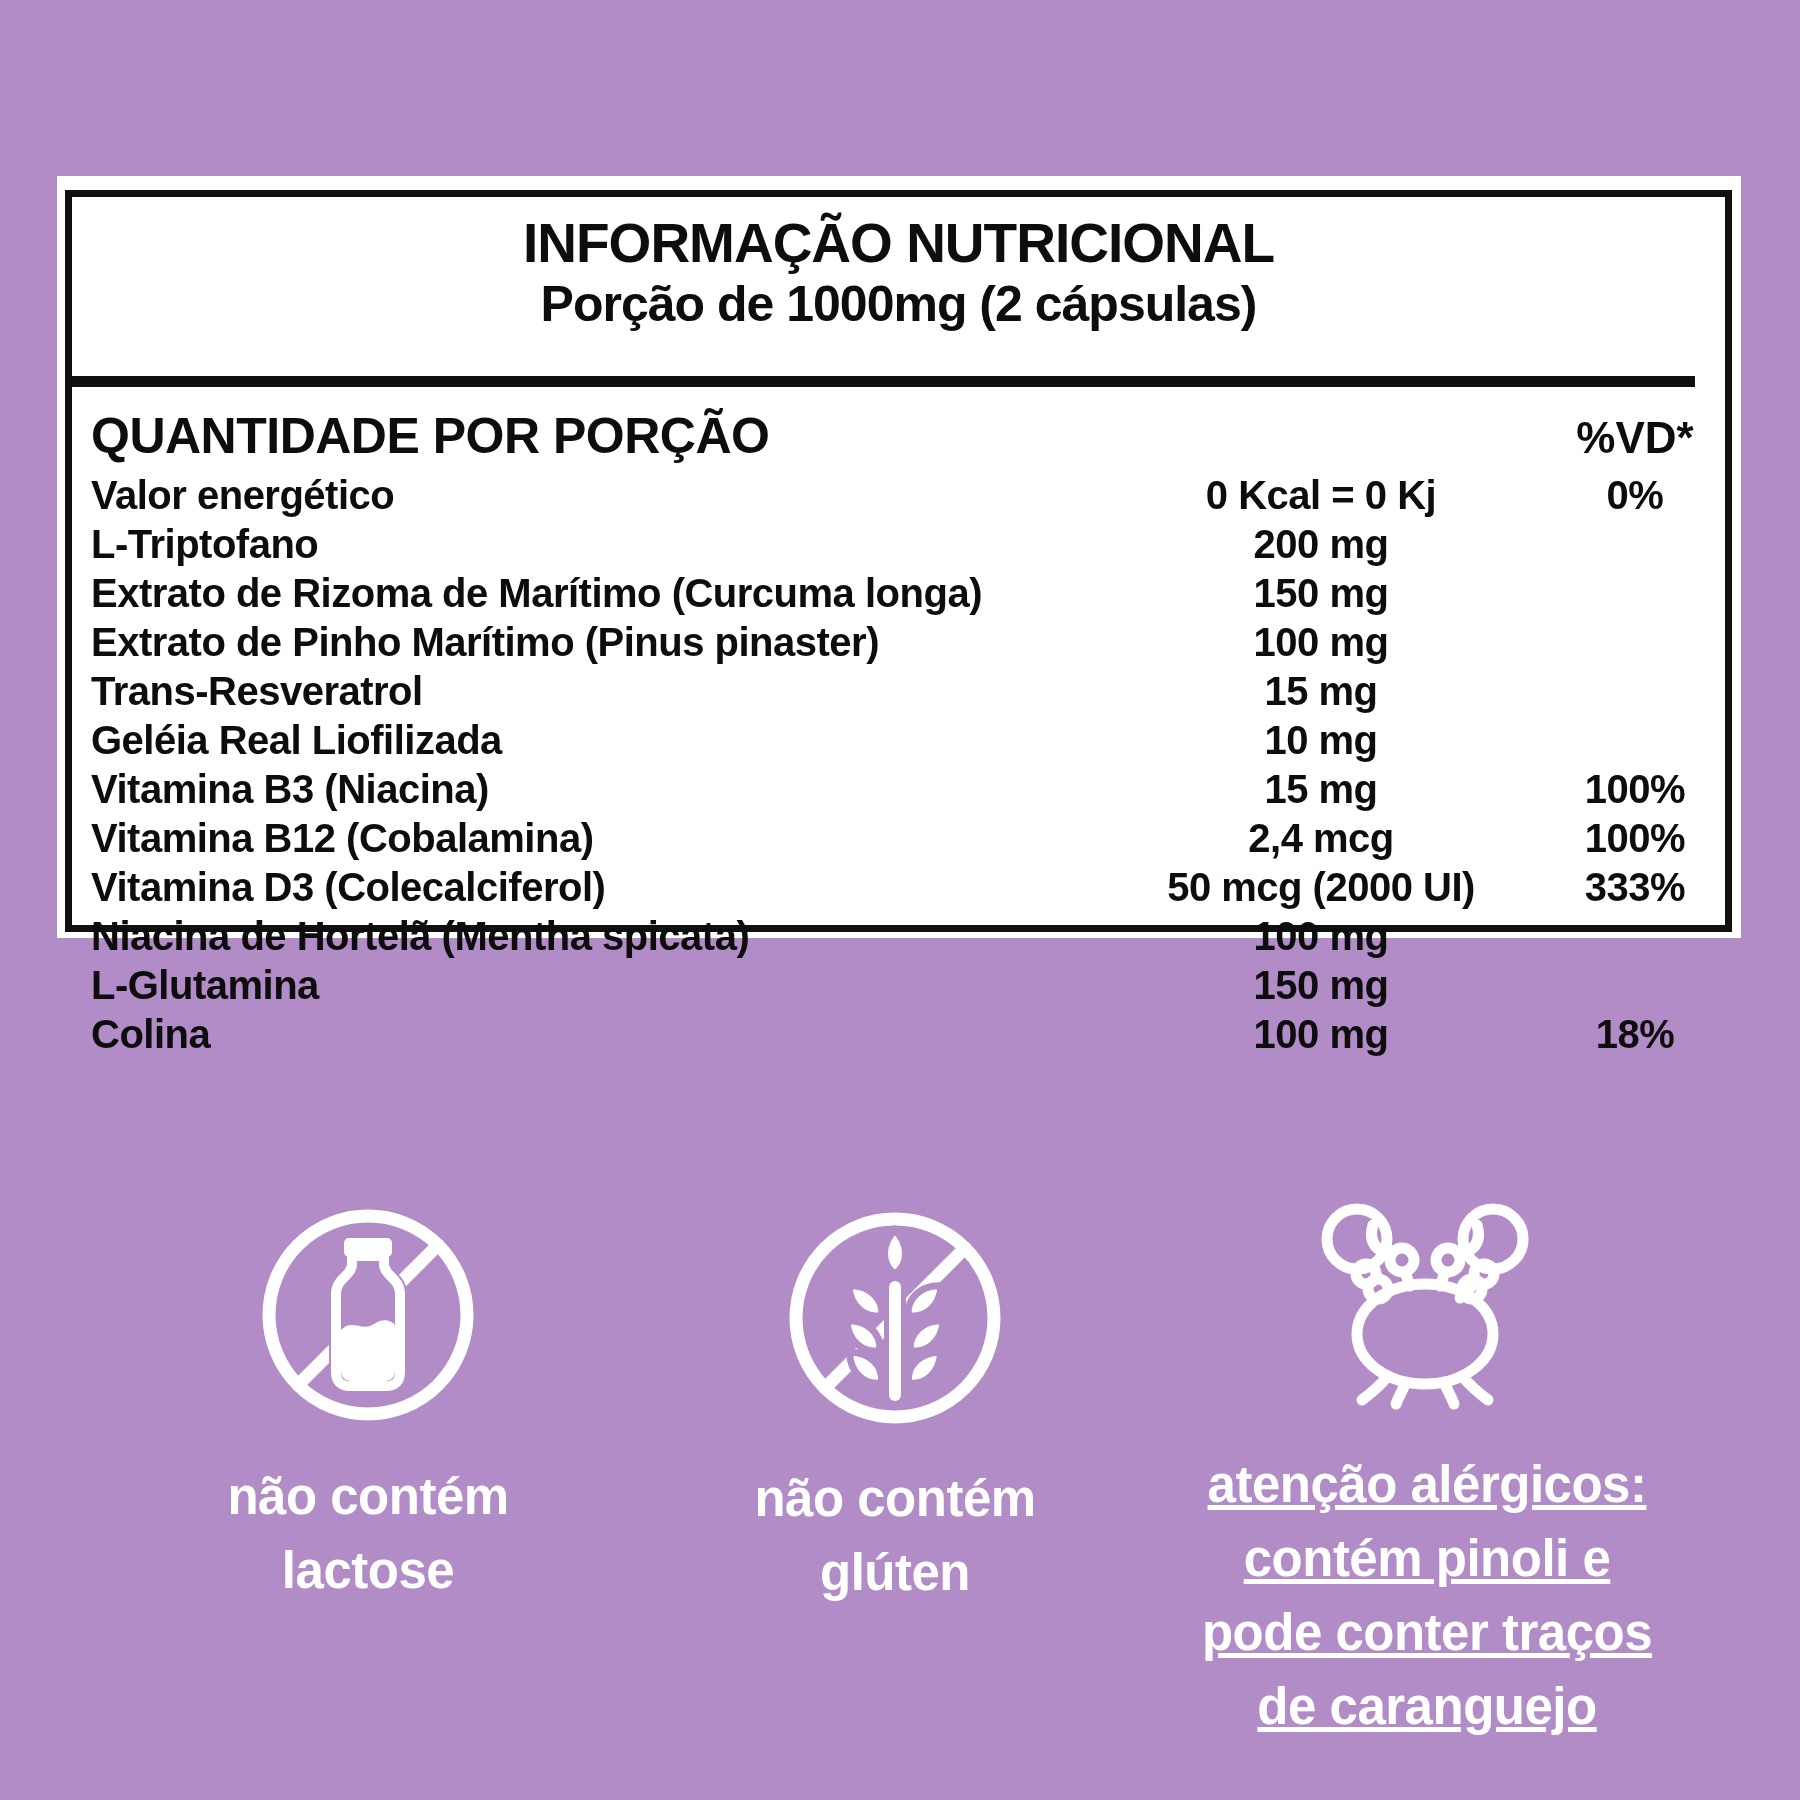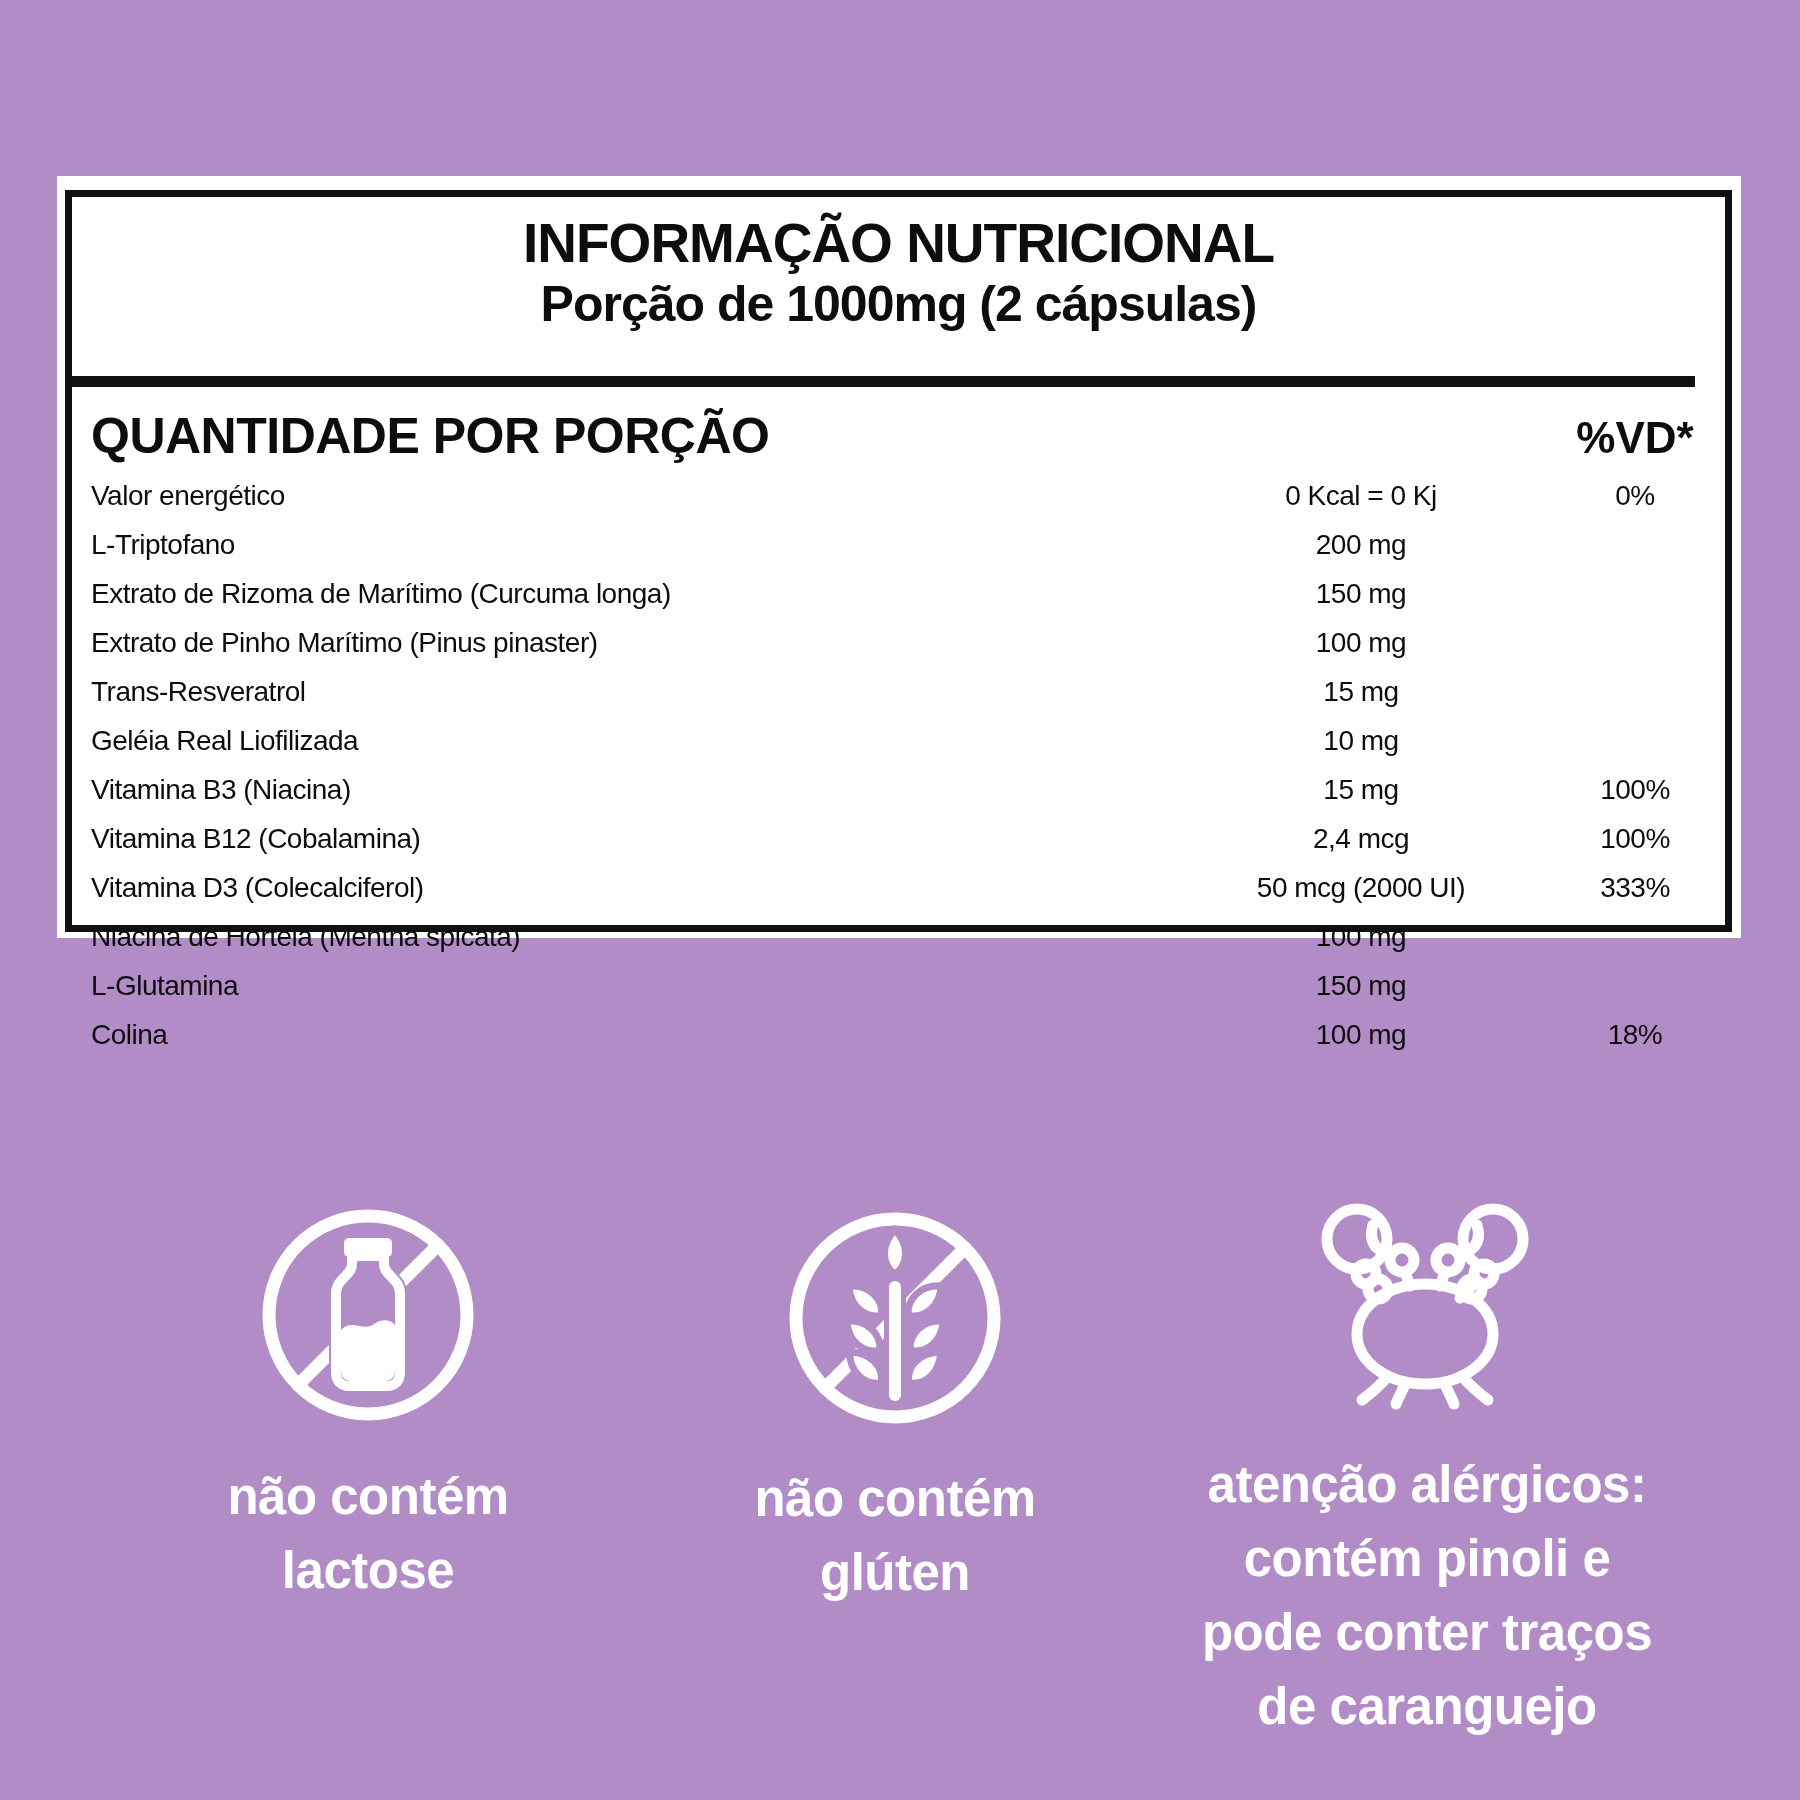--- a/index.html
+++ b/index.html
@@ -20,33 +20,33 @@
     border:7px solid #101010;color:#0d0d0d;
   }
   .titles{text-align:center;padding-top:14px;line-height:1.17;}
   .t1{font-size:55px;font-weight:bold;letter-spacing:-1px;}
   .t2{font-size:50px;font-weight:bold;letter-spacing:-1px;}
   .divider{height:11px;background:#101010;margin:42px 30px 0 0;}
   .thead{display:flex;align-items:baseline;padding:20px 16px 0 19px;}
   .thead .hl{flex:1;font-size:50px;font-weight:bold;letter-spacing:-0.5px;}
   .thead .hr{width:148px;text-align:center;font-size:44px;font-weight:bold;}
   .rows{padding:6px 16px 0 19px;}
-  .row{display:flex;line-height:49px;font-size:28px;font-weight:normal;letter-spacing:-0.5px;}
+  .row{display:flex;line-height:49px;font-size:40px;font-weight:bold;letter-spacing:-0.5px;gap:40px;}
   .row .lb{flex:1;white-space:nowrap;overflow:hidden;}
   .row .val{width:400px;text-align:center;white-space:nowrap;}
   .row .vd{width:148px;text-align:center;white-space:nowrap;}
   
   .badge-icon{position:absolute;}
   .badge-text{
     position:absolute;text-align:center;color:#ffffff;
     font-weight:bold;font-size:51px;line-height:74px;letter-spacing:-0.5px;
   }
   .bt1{left:118px;top:1460px;width:500px;}
   .bt2{left:645px;top:1462px;width:500px;}
-  .bt3{left:1147px;top:1448px;width:560px;}
+  .bt3{left:1147px;top:1448px;width:560px;text-decoration:underline;}
   .i1{left:253px;top:1200px;}
   .i2{left:780px;top:1203px;}
   .i3{left:1308px;top:1192px;}
 </style>
 </head>
 <body>
 
 <div class="canvas">
 
   <div class="panel">

